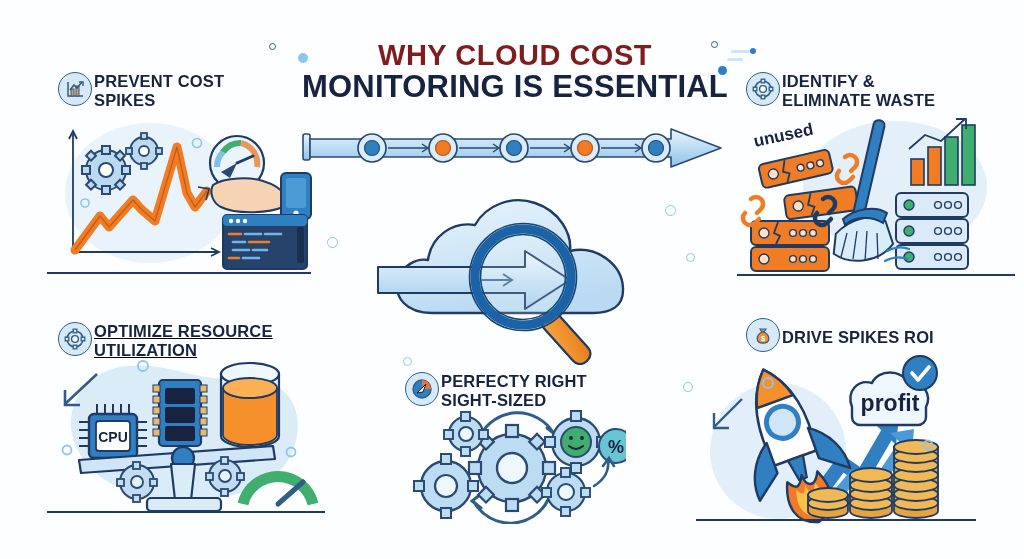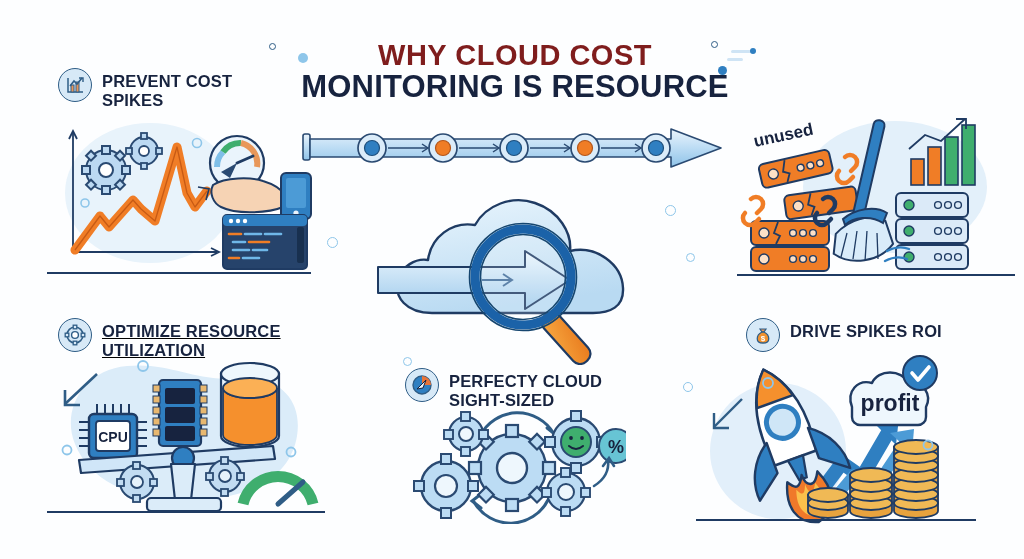--- a/index.html
+++ b/index.html
@@ -20,21 +20,21 @@
   .title-l1 {
     font-size: 29px; font-weight: bold; color: #7f1d1d;
     letter-spacing: 0.5px;
   }
   .title-l2 {
     font-size: 31px; font-weight: bold; color: #17233f;
     letter-spacing: 0.2px; white-space: nowrap;
   }
 
   
-  .heading { position: absolute; display: flex; align-items: flex-start; gap: 10px; }
+  .heading { position: absolute; display: flex; align-items: center; gap: 2px; }
   .heading .htext {
     font-size: 16.5px; font-weight: bold; color: #17233f;
     line-height: 1.14; letter-spacing: 0.15px; white-space: pre-line;
     padding-top: 4px;
   }
   .badge {
     width: 34px; height: 34px; border-radius: 50%;
     background: #d7e9f7; border: 1.6px solid #2f5d86;
     flex: 0 0 34px; position: relative;
     display: flex; align-items: center; justify-content: center;
@@ -59,21 +59,21 @@
   .dot.ring-l { border: 1.6px solid #8ec6ea; background: transparent; }
   .dash { position: absolute; height: 3.4px; border-radius: 2px; background: #cfe4f5; }
 </style>
 </head>
 <body>
 
 <div class="stage">
 
   <div class="title-wrap">
     <div class="title-l1">WHY CLOUD COST</div>
-    <div class="title-l2">MONITORING IS RESOURCE</div>
+    <div class="title-l2">MONITORING IS ESSENTIAL</div>
   </div>
 
   <div class="dot ring" style="left:269px;top:43px;width:7px;height:7px;"></div>
   <div class="dot fill" style="left:298px;top:53px;width:10px;height:10px;"></div>
   <div class="dot ring" style="left:711px;top:41px;width:7px;height:7px;"></div>
   <div class="dot fill-d" style="left:718px;top:66px;width:9px;height:9px;"></div>
   <div class="dash" style="left:731px;top:50px;width:22px;"></div>
   <div class="dash" style="left:727px;top:58px;width:16px;"></div>
   <div class="dot fill-d" style="left:750px;top:48px;width:6px;height:6px;"></div>
   <div class="dot ring-l" style="left:327px;top:237px;width:11px;height:11px;"></div>
@@ -237,20 +237,36 @@
             <path d="M198,143 H214" stroke="#6fb7e8"></path>
         </g>
         <rect x="252" y="112" width="7" height="36" rx="2" fill="#18304f"></rect>
       </g>
       <path d="M2,158 H266" stroke="#1f3b63" stroke-width="2"></path>
       <circle cx="152" cy="28" r="4.5" fill="none" stroke="#8ec6ea" stroke-width="1.6"></circle>
       <circle cx="40" cy="88" r="4" fill="none" stroke="#8ec6ea" stroke-width="1.6"></circle>
     </svg>
   </div>
 
+  <div class="heading h-tr">
+    <span class="badge">
+      <svg width="22" height="22" viewBox="0 0 22 22">
+        <circle cx="11" cy="11" r="8" fill="#d7e9f7" stroke="#2f5d86" stroke-width="1.6"></circle>
+        <circle cx="11" cy="11" r="3.4" fill="#fff" stroke="#2f5d86" stroke-width="1.4"></circle>
+        <g fill="#d7e9f7" stroke="#2f5d86" stroke-width="1.3">
+          <rect x="9.2" y="1.2" width="3.6" height="3.6"></rect>
+            <rect x="9.2" y="17.2" width="3.6" height="3.6"></rect>
+          <rect x="1.2" y="9.2" width="3.6" height="3.6"></rect>
+            <rect x="17.2" y="9.2" width="3.6" height="3.6"></rect>
+        </g>
+      </svg>
+    </span>
+    <span class="htext">IDENTIFY &amp;
+ELIMINATE WASTE</span>
+  </div>
 
   <div class="art" style="left:735px;top:115px;">
     <svg width="282" height="165" viewBox="0 0 282 165">
       <ellipse cx="160" cy="72" rx="92" ry="66" fill="#e3f0fa"></ellipse>
 
       <g>
         <rect x="176" y="44" width="13" height="26" fill="#f07d26" stroke="#1f3b63" stroke-width="1.6"></rect>
         <rect x="193" y="32" width="13" height="38" fill="#f07d26" stroke="#1f3b63" stroke-width="1.6"></rect>
         <rect x="210" y="22" width="13" height="48" fill="#3fae6e" stroke="#1f3b63" stroke-width="1.6"></rect>
         <rect x="227" y="10" width="13" height="60" fill="#3fae6e" stroke="#1f3b63" stroke-width="1.6"></rect>
@@ -462,21 +478,21 @@
   </div>
 
   <div class="heading h-bc">
     <span class="badge">
       <svg width="22" height="22" viewBox="0 0 22 22">
         <circle cx="11" cy="11" r="9" fill="#2f7fc1" stroke="#2f5d86" stroke-width="1.4"></circle>
         <path d="M11,2 A9,9 0 0,1 20,11 L11,11 Z" fill="#e8753a"></path>
         <path d="M6,15 L15,6 L12,14 Z" fill="#eaf4fc" stroke="#17233f" stroke-width="1"></path>
       </svg>
     </span>
-    <span class="htext">PERFECTY CLOUD
+    <span class="htext">PERFECTY RIGHT
 SIGHT-SIZED</span>
   </div>
 
   <div class="art" style="left:408px;top:408px;">
     <svg width="218" height="116" viewBox="0 0 218 116">
 
       <g fill="none" stroke="#2f5d86" stroke-width="3" stroke-linecap="round">
         <path d="M72,28 A42,42 0 0,1 146,26"></path>
         <path d="M139,20 L148,27 L139,34"></path>
         <path d="M140,92 A42,42 0 0,1 66,94"></path>

